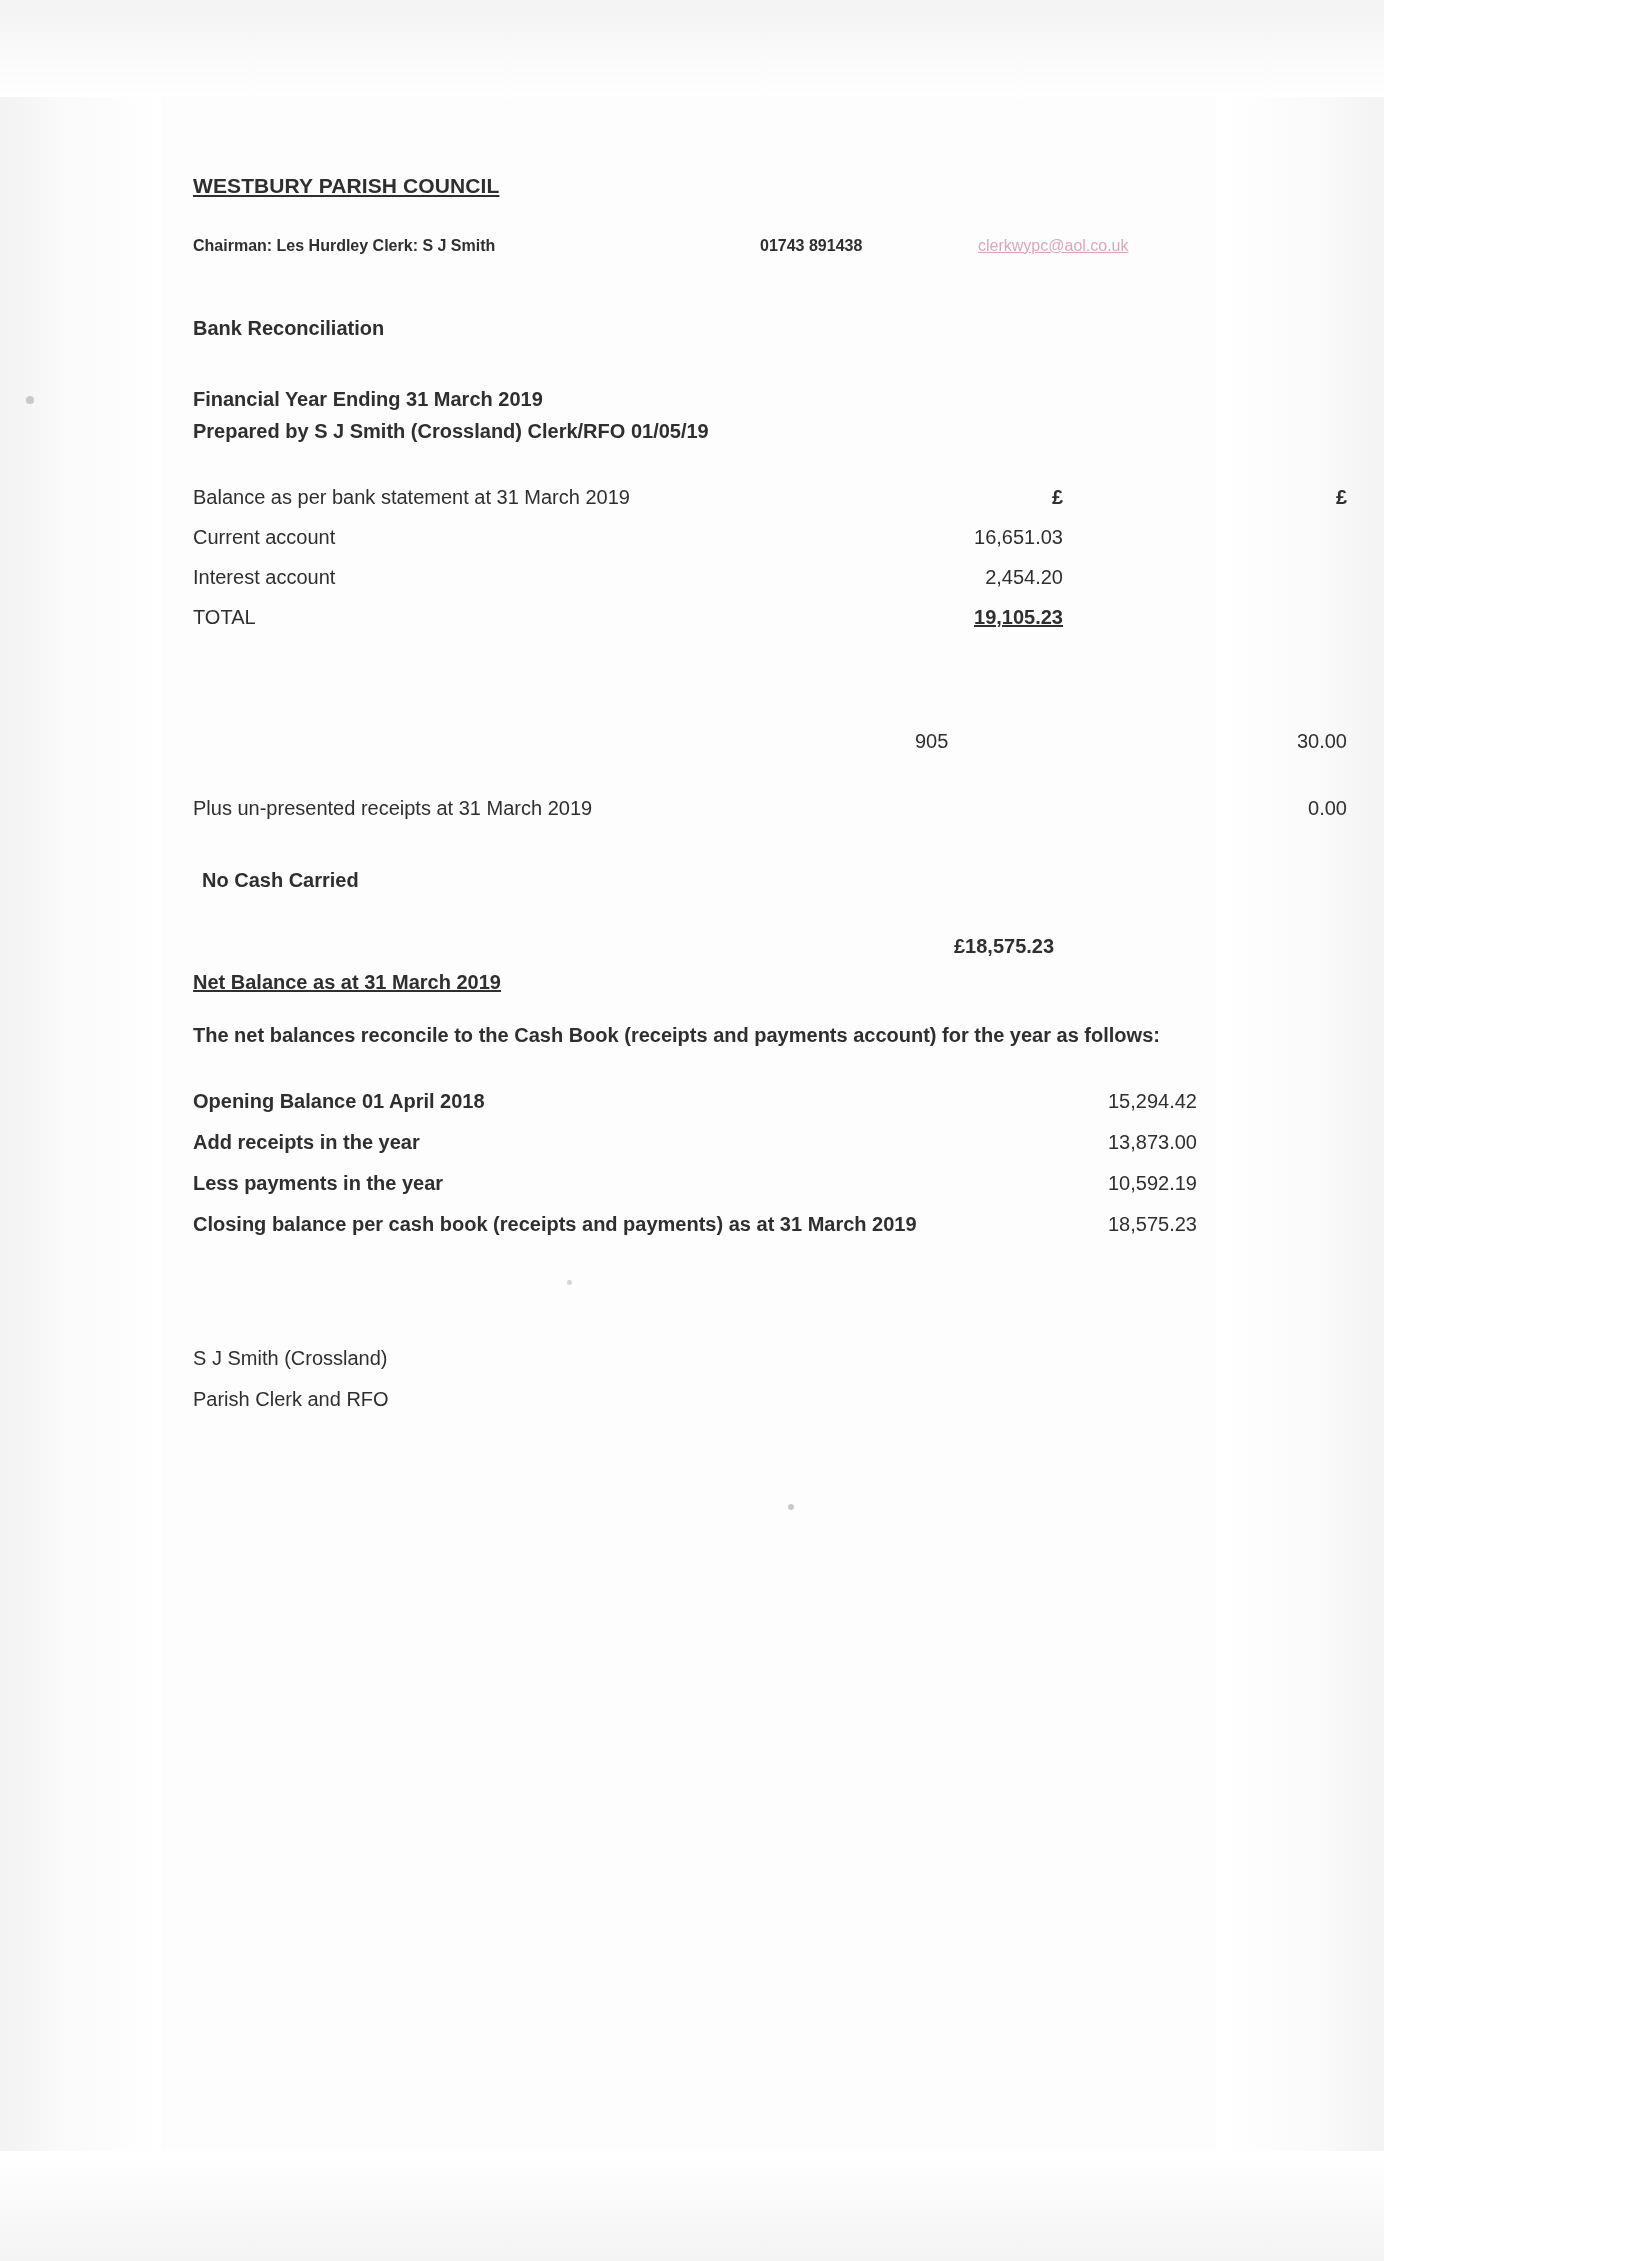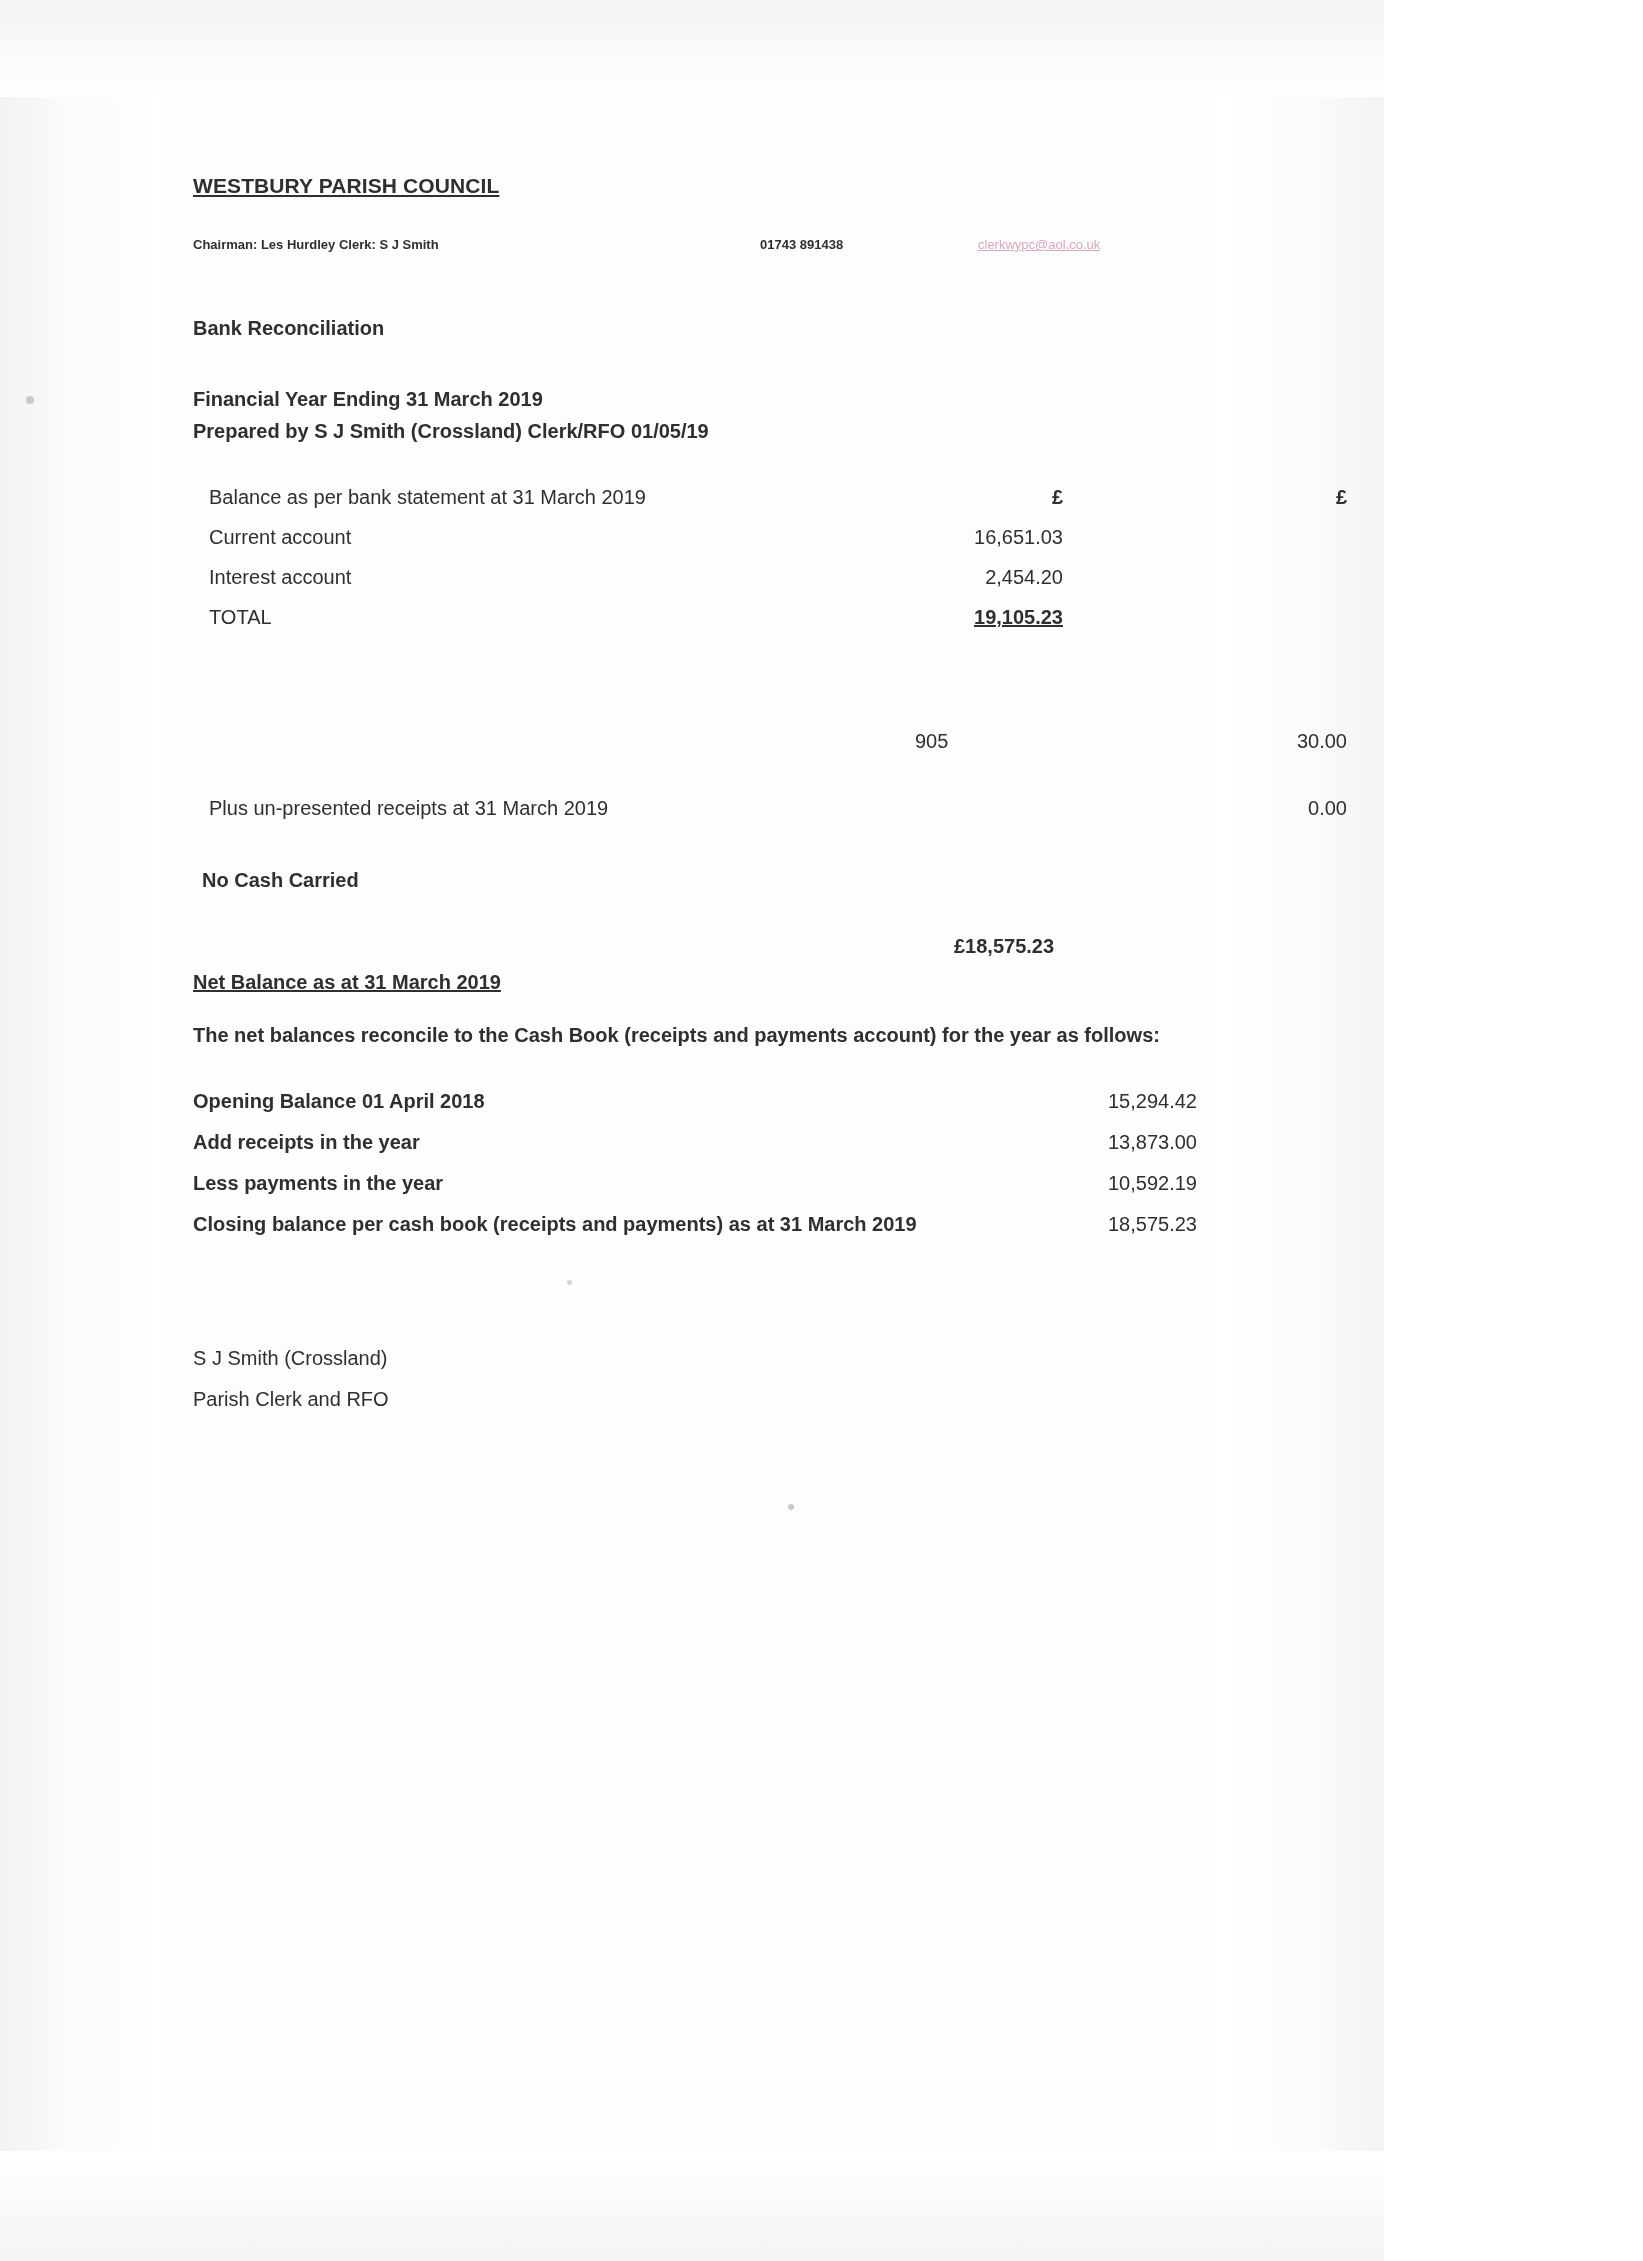--- a/index.html
+++ b/index.html
@@ -76,21 +76,20 @@
   .spacer-lg { height: 57px; }
   .row {
     position: relative;
     height: 40px;
     font-size: 20px;
   }
   .row .label {
     position: absolute;
     left: 0;
     top: 0;
-    margin-left: 16px;
   }
   .row .colA {
     position: absolute;
     left: 722px;
     top: 0;
     width: 148px;
     text-align: right;
   }
   .row .colA-left {
     position: absolute;
@@ -101,21 +100,21 @@
   .row .colB {
     position: absolute;
     left: 1006px;
     top: 0;
     width: 148px;
     text-align: right;
   }
   .contact-line {
     position: relative;
     height: 36px;
-    font-size: 13px;
+    font-size: 16px;
   }
   .contact-line .who {
     position: absolute;
     left: 0; top: 0;
     font-weight: bold;
   }
   .contact-line .phone {
     position: absolute;
     left: 567px; top: 0;
     font-weight: bold;

